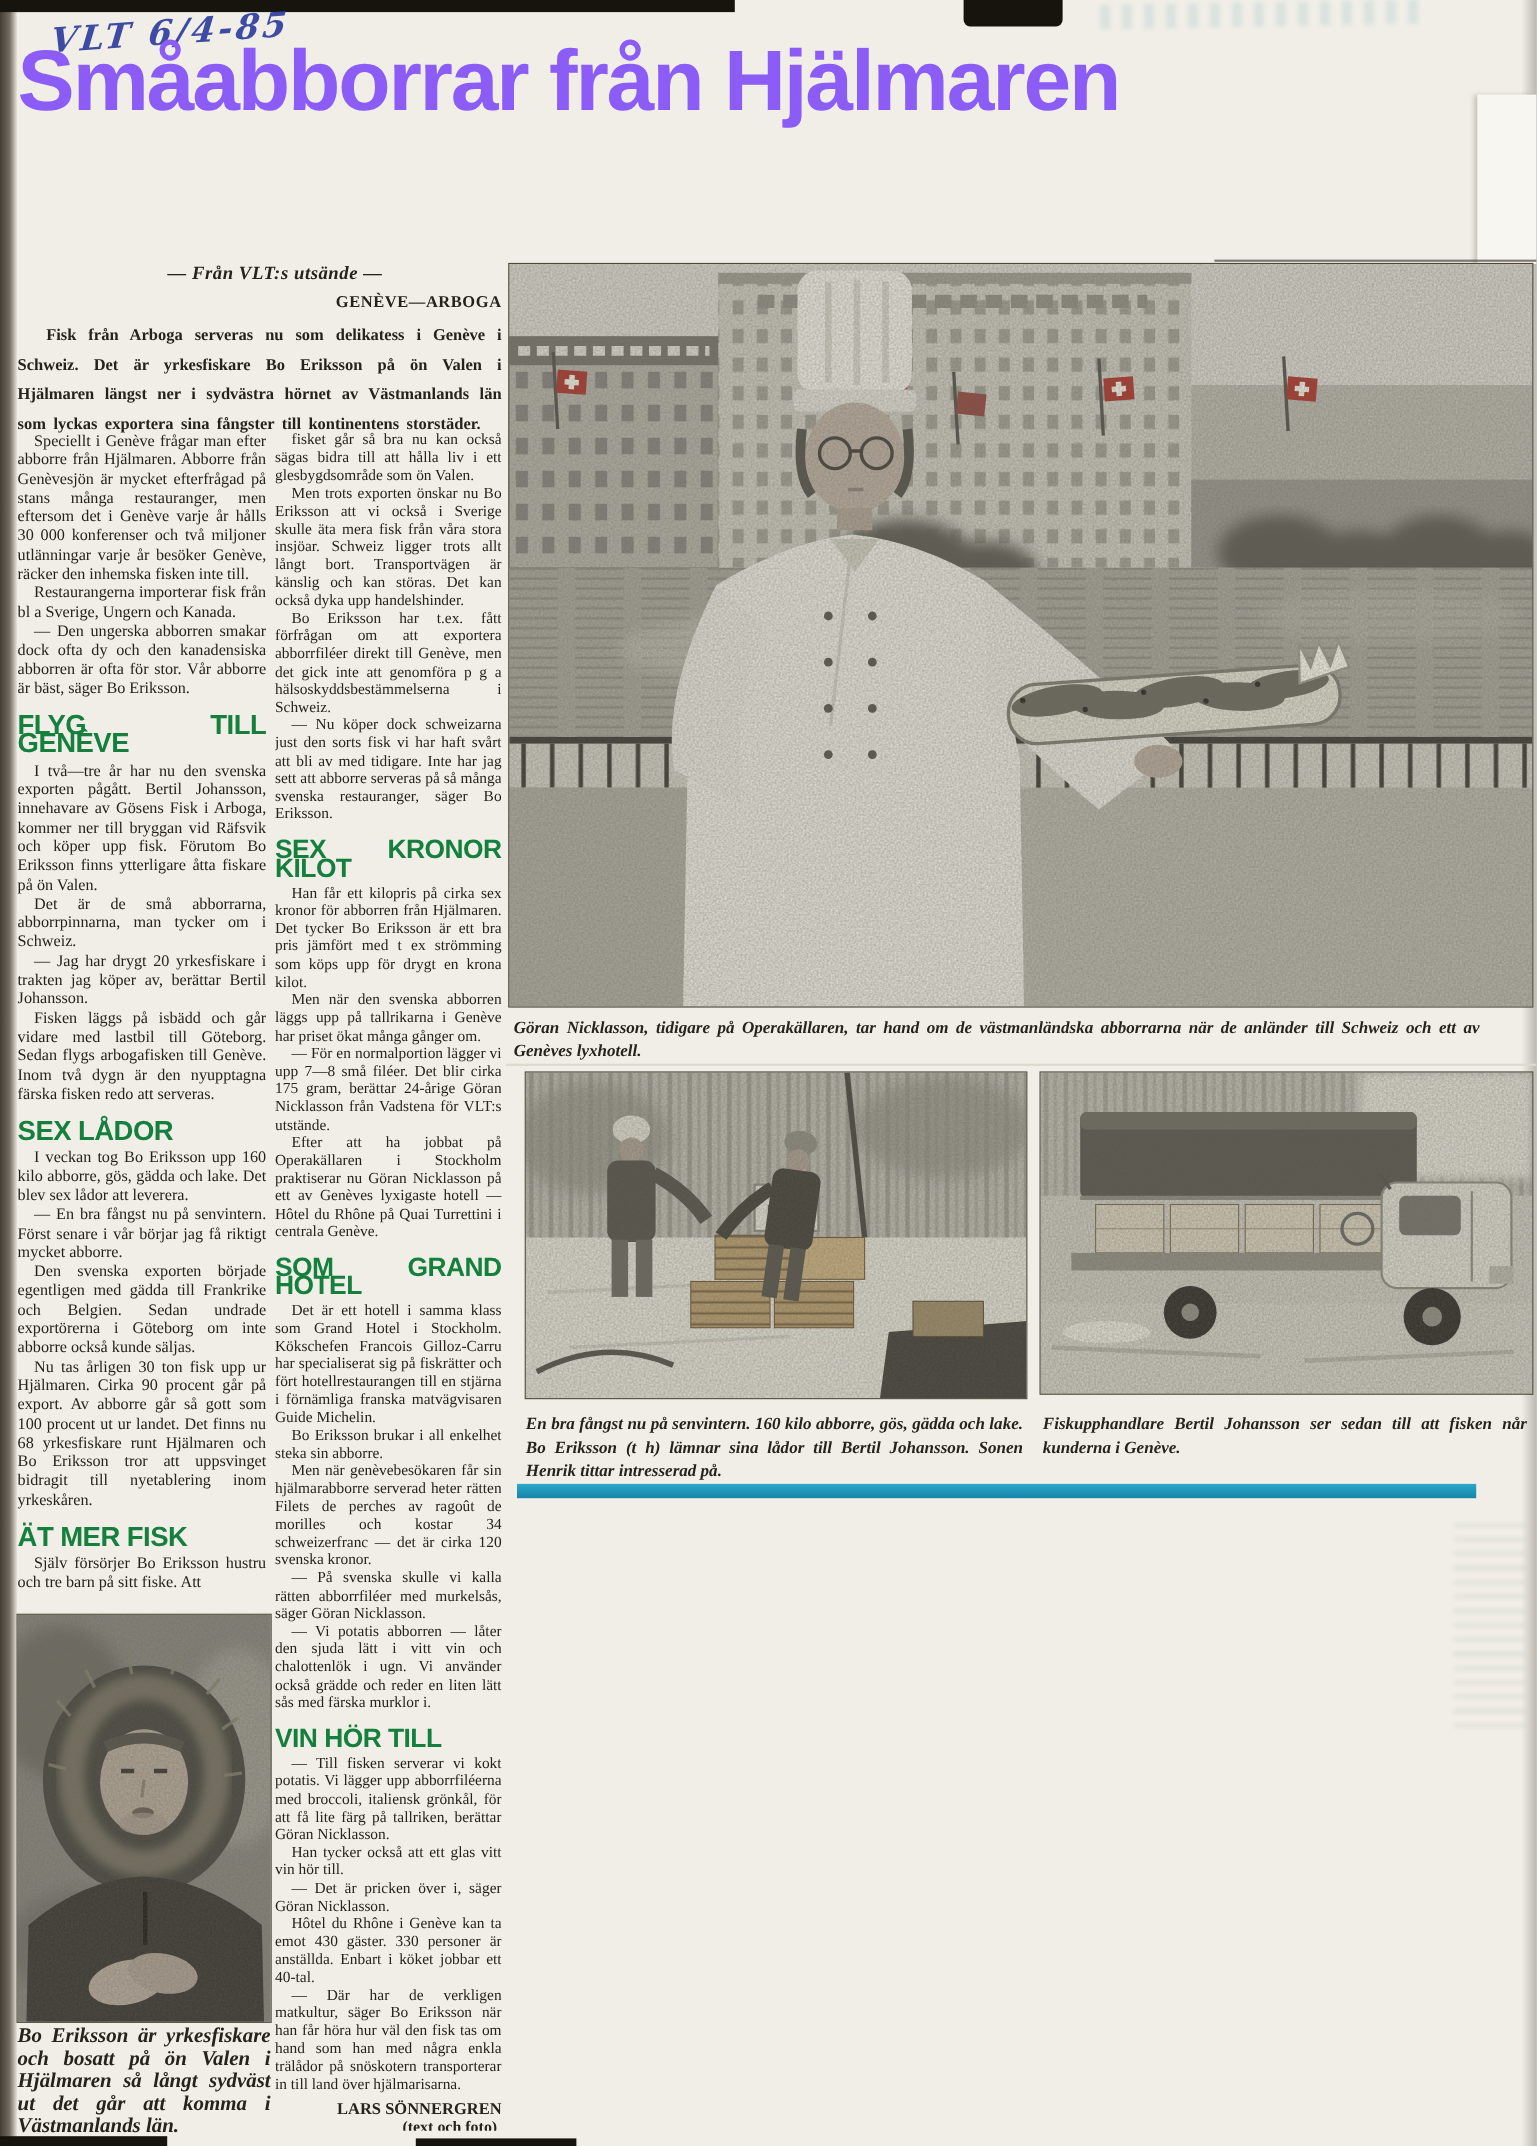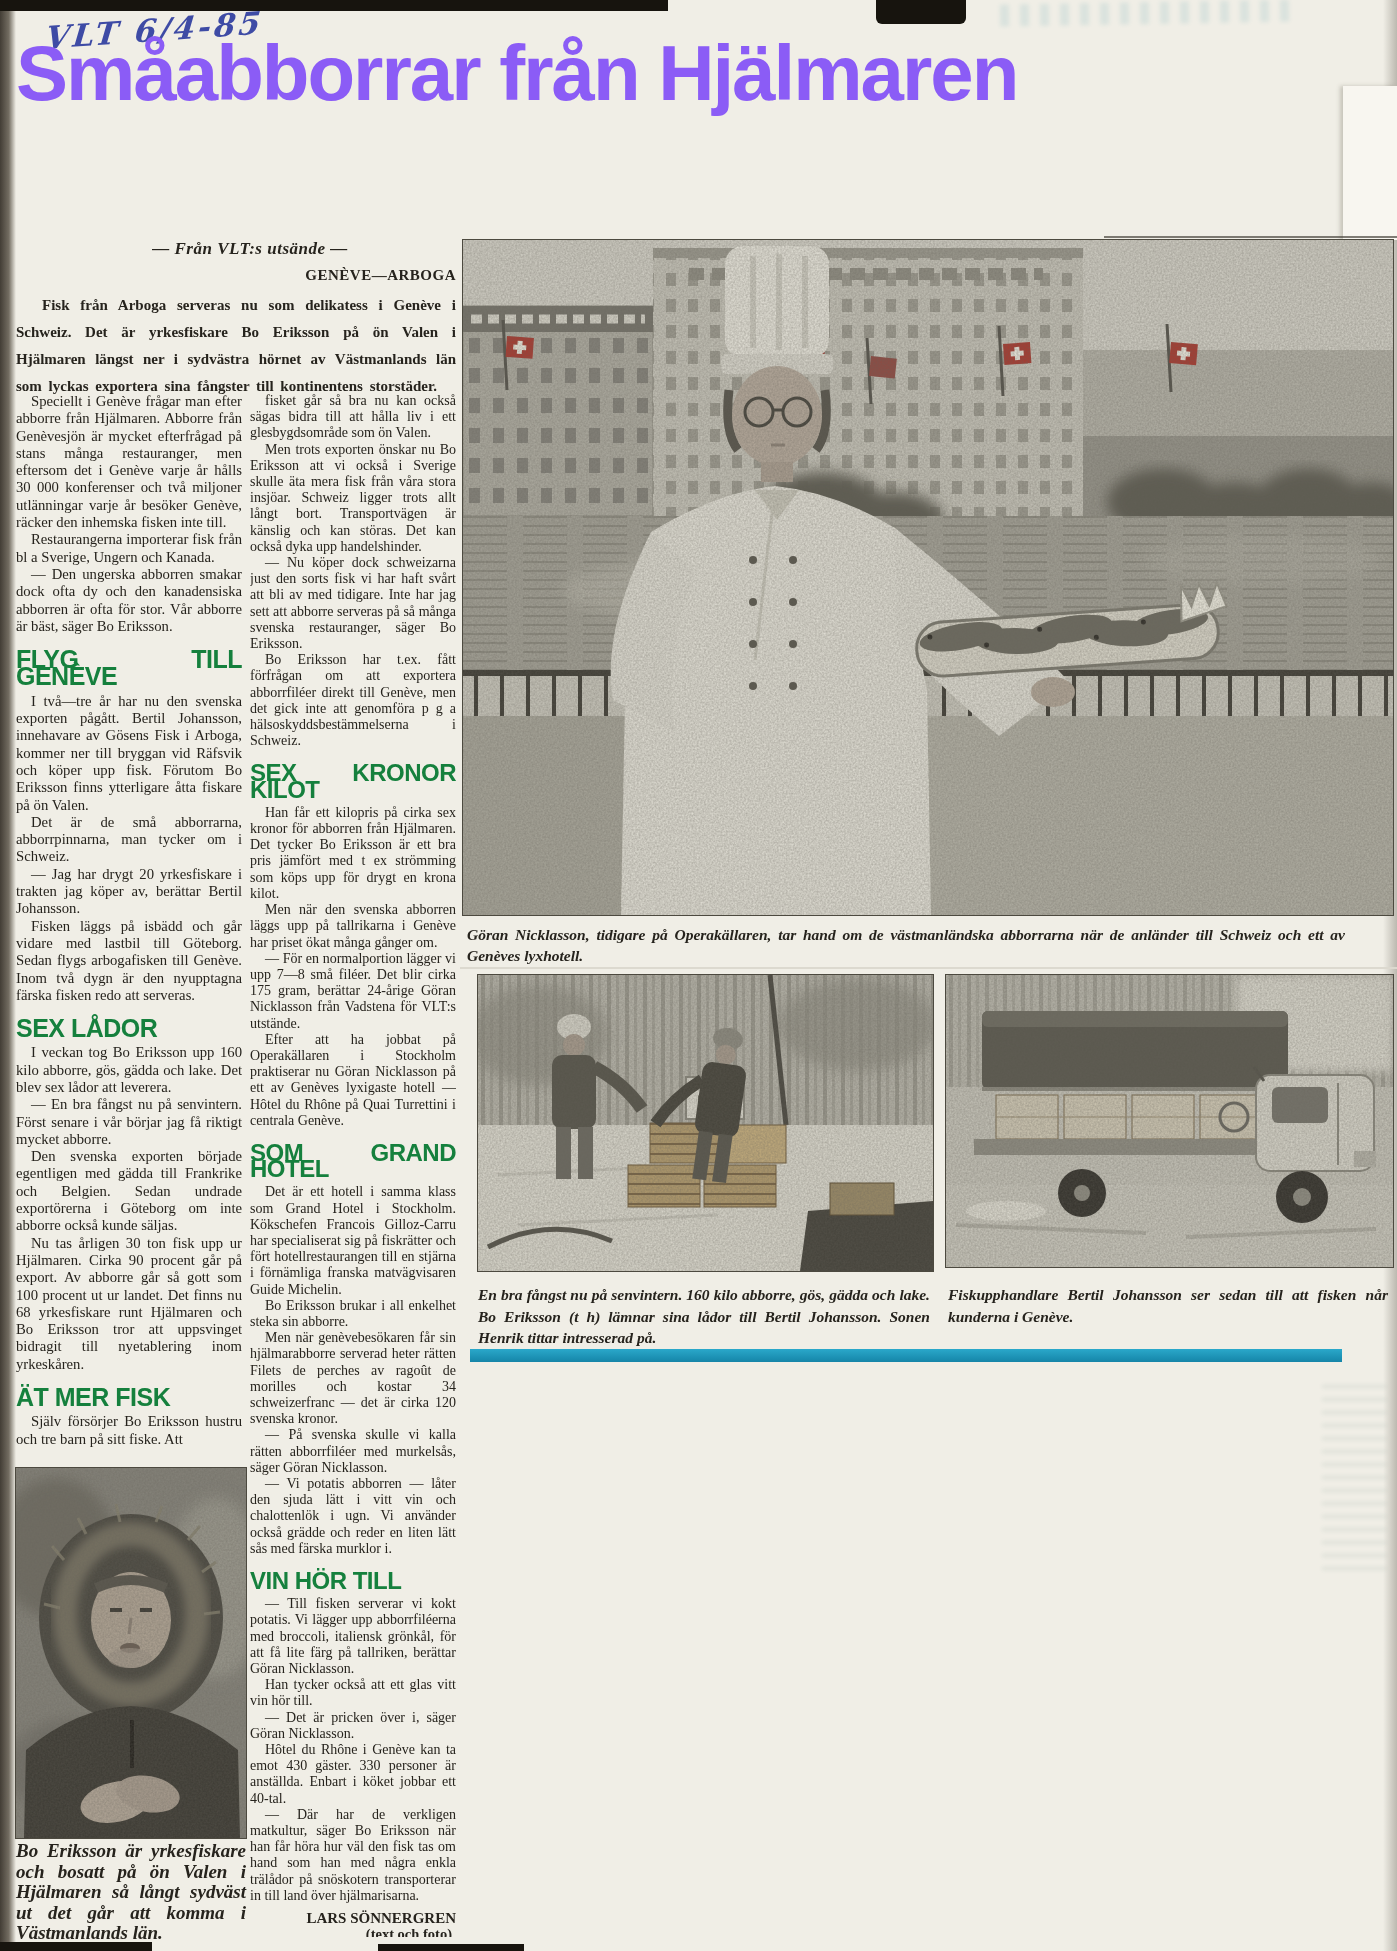--- a/index.html
+++ b/index.html
@@ -149,22 +149,22 @@
     <p>— En bra fångst nu på senvintern. Först senare i vår börjar jag få riktigt mycket abborre.</p>
     <p>Den svenska exporten började egentligen med gädda till Frankrike och Belgien. Sedan undrade exportörerna i Göteborg om inte abborre också kunde säljas.</p>
     <p>Nu tas årligen 30 ton fisk upp ur Hjälmaren. Cirka 90 procent går på export. Av abborre går så gott som 100 procent ut ur landet. Det finns nu 68 yrkesfiskare runt Hjälmaren och Bo Eriksson tror att uppsvinget bidragit till nyetablering inom yrkeskåren.</p>
     <h2>ÄT MER FISK</h2>
     <p>Själv försörjer Bo Eriksson hustru och tre barn på sitt fiske. Att</p>
   </div>
 
   <div class="col col2">
     <p>fisket går så bra nu kan också sägas bidra till att hålla liv i ett glesbygdsområde som ön Valen.</p>
     <p>Men trots exporten önskar nu Bo Eriksson att vi också i Sverige skulle äta mera fisk från våra stora insjöar. Schweiz ligger trots allt långt bort. Transportvägen är känslig och kan störas. Det kan också dyka upp handelshinder.</p>
+    <p>Bo Eriksson har t.ex. fått förfrågan om att exportera abborrfiléer direkt till Genève, men det gick inte att genomföra p g a hälsoskyddsbestämmelserna i Schweiz.</p>
     <p>— Nu köper dock schweizarna just den sorts fisk vi har haft svårt att bli av med tidigare. Inte har jag sett att abborre serveras på så många svenska restauranger, säger Bo Eriksson.</p>
-    <p>Bo Eriksson har t.ex. fått förfrågan om att exportera abborrfiléer direkt till Genève, men det gick inte att genomföra p g a hälsoskyddsbestämmelserna i Schweiz.</p>
     <h2>SEX KRONOR KILOT</h2>
     <p>Han får ett kilopris på cirka sex kronor för abborren från Hjälmaren. Det tycker Bo Eriksson är ett bra pris jämfört med t ex strömming som köps upp för drygt en krona kilot.</p>
     <p>Men när den svenska abborren läggs upp på tallrikarna i Genève har priset ökat många gånger om.</p>
     <p>— För en normalportion lägger vi upp 7—8 små filéer. Det blir cirka 175 gram, berättar 24-årige Göran Nicklasson från Vadstena för VLT:s utstände.</p>
     <p>Efter att ha jobbat på Operakällaren i Stockholm praktiserar nu Göran Nicklasson på ett av Genèves lyxigaste hotell — Hôtel du Rhône på Quai Turrettini i centrala Genève.</p>
     <h2>SOM GRAND HOTEL</h2>
     <p>Det är ett hotell i samma klass som Grand Hotel i Stockholm. Kökschefen Francois Gilloz-Carru har specialiserat sig på fiskrätter och fört hotellrestaurangen till en stjärna i förnämliga franska matvägvisaren Guide Michelin.</p>
     <p>Bo Eriksson brukar i all enkelhet steka sin abborre.</p>
     <p>Men när genèvebesökaren får sin hjälmarabborre serverad heter rätten Filets de perches av ragoût de morilles och kostar 34 schweizerfranc — det är cirka 120 svenska kronor.</p>
     <p>— På svenska skulle vi kalla rätten abborrfiléer med murkelsås, säger Göran Nicklasson.</p>

